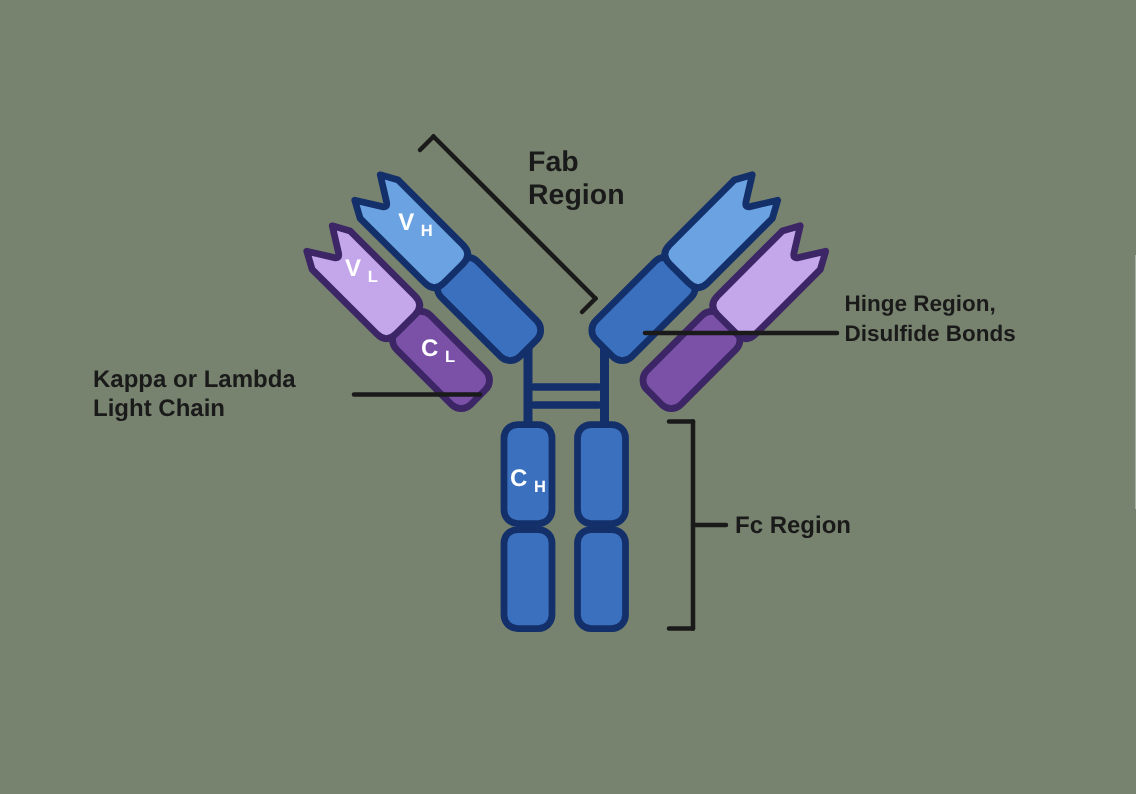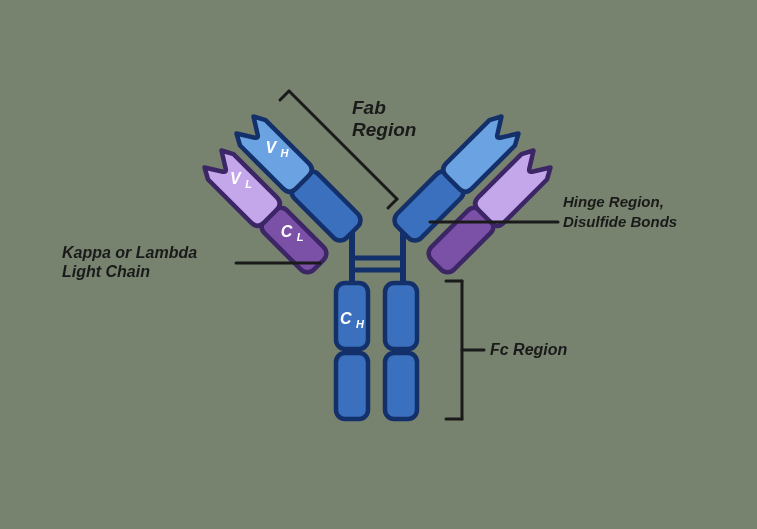--- a/index.html
+++ b/index.html
@@ -4,21 +4,20 @@
 <style>
   html, body {
     margin: 0;
     padding: 0;
   }
   .canvas {
     position: relative;
     width: 757px;
     height: 529px;
     overflow: hidden;
-    font-style: italic;
   }
   svg {
     display: block;
   }
   text {
     font-family: "Liberation Sans", sans-serif;
   }
   .annotation-label {
     font-weight: bold;
   }

